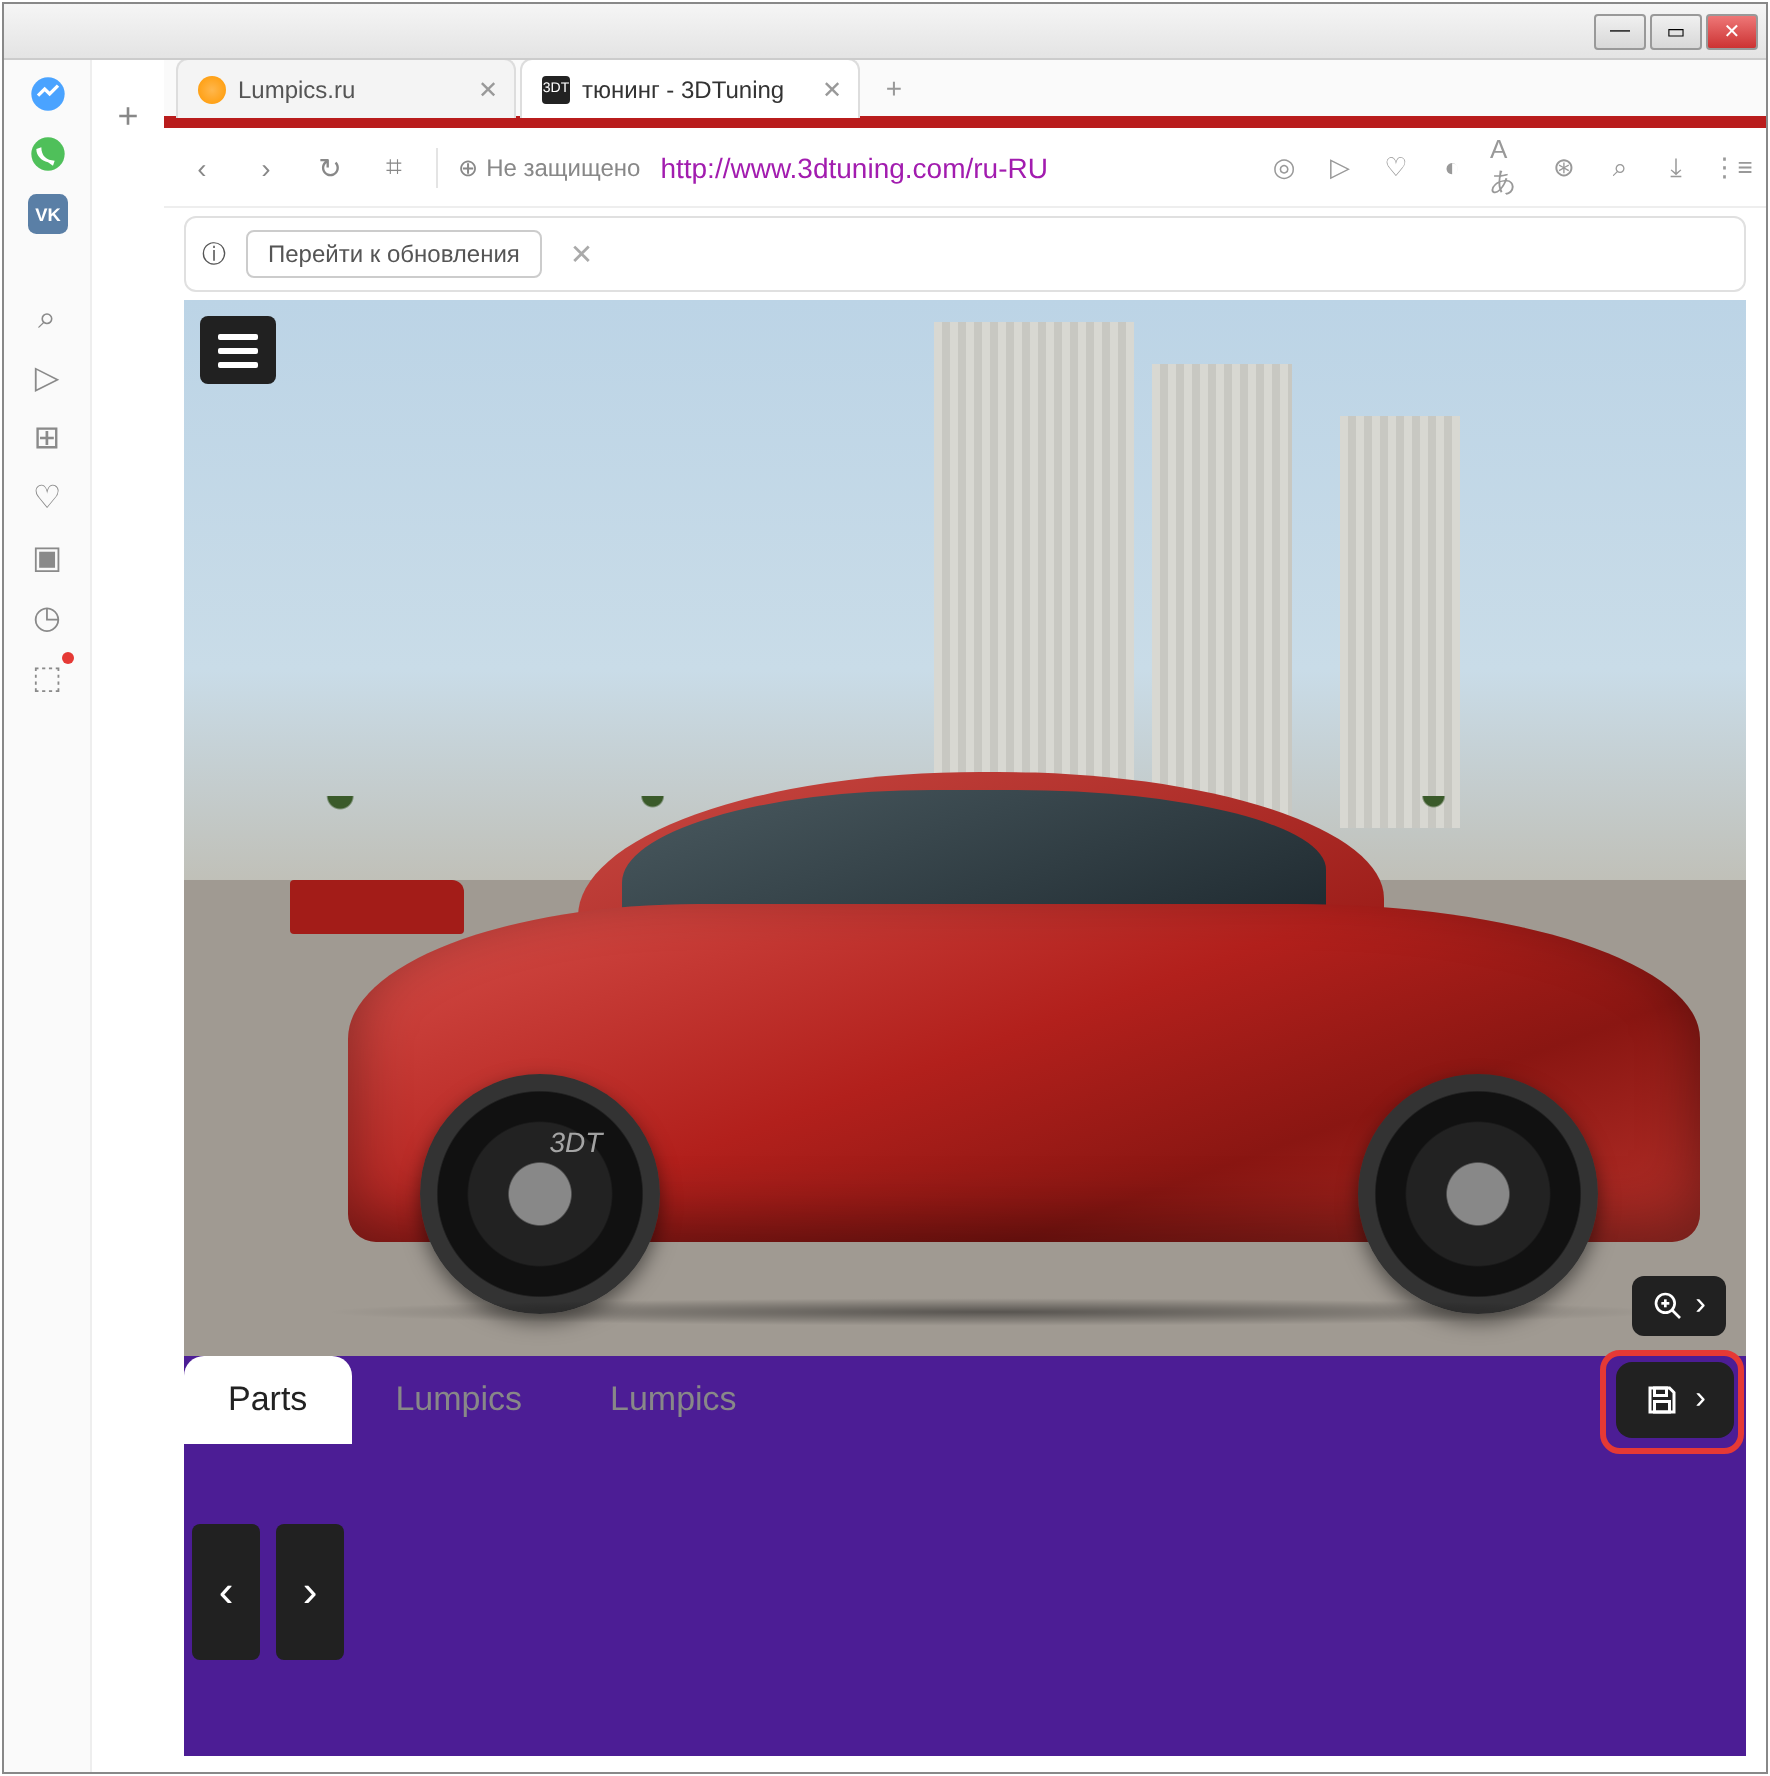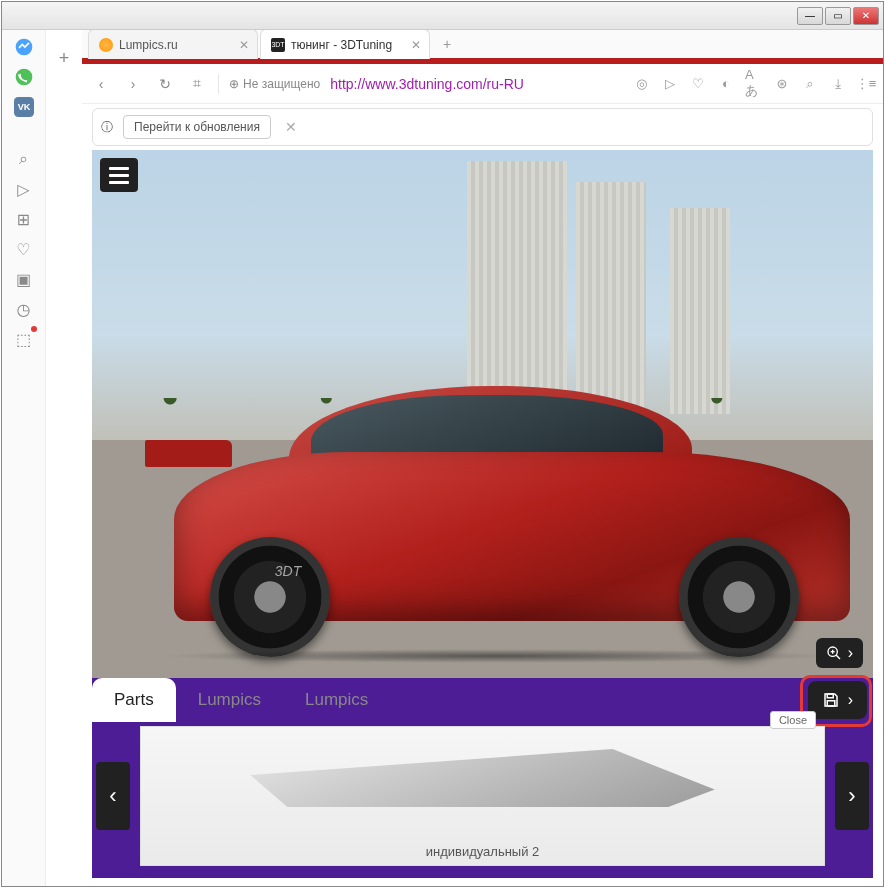--- a/index.html
+++ b/index.html
@@ -227,24 +227,19 @@
                   <rect x="7" y="4" width="8" height="5" fill="none" stroke="#fff" stroke-width="2"></rect>
                   <rect x="7" y="13" width="10" height="7" fill="none" stroke="#fff" stroke-width="2"></rect>
                 </svg>
               <span>›</span>
             </div>
             <div class="save-highlight"></div>
           </div>
 
           <div class="parts-row">
             <div class="nav-arrow">‹</div>
-            <div class="part-card" style="position:relative">
-              <div class="close-chip">Close</div>
-              <div class="part-shape"></div>
-              <div class="part-label">индивидуальный 2</div>
-            </div>
             <div class="nav-arrow">›</div>
           </div>
         </div>
       </div>
     </div>
   </div>
 </div>
 
 </body></html>

